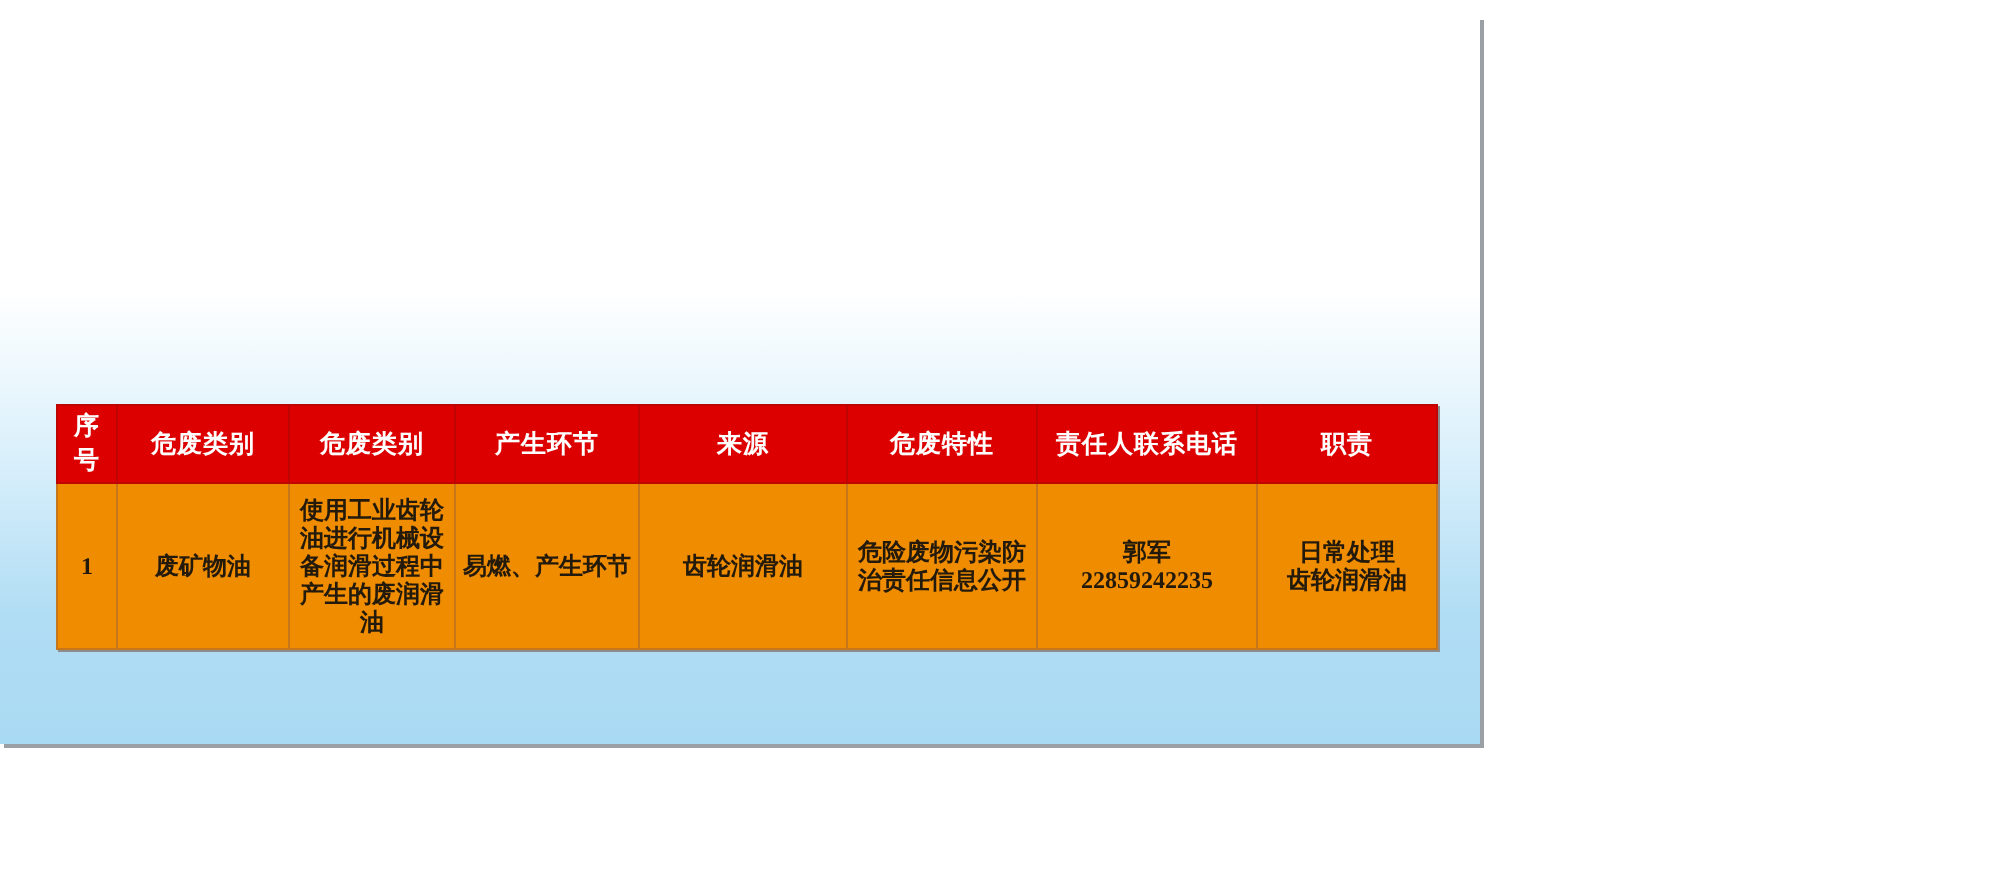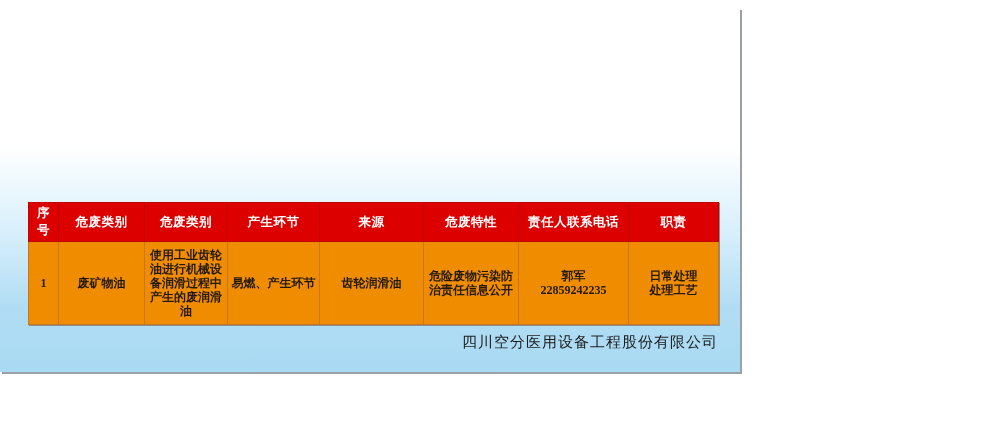--- a/index.html
+++ b/index.html
@@ -133,21 +133,20 @@
           <td>废矿物油</td>
           <td class="cell-wrap">使用工业齿轮油进行机械设备润滑过程中产生的废润滑油</td>
           <td class="cell-wrap">易燃、产生环节</td>
           <td>齿轮润滑油</td>
           <td class="cell-wrap">危险废物污染防治责任信息公开</td>
           <td>
             <div>郭军</div>
             <div class="cell-phone">22859242235</div>
           </td>
           <td style="white-space:pre-line;">日常处理
-处理工艺</td>
+齿轮润滑油</td>
         </tr>
       </tbody>
     </table>
 
-    <div class="company">四川空分医用设备工程股份有限公司</div>
 
   </div>
 </div>
 
 </body></html>

